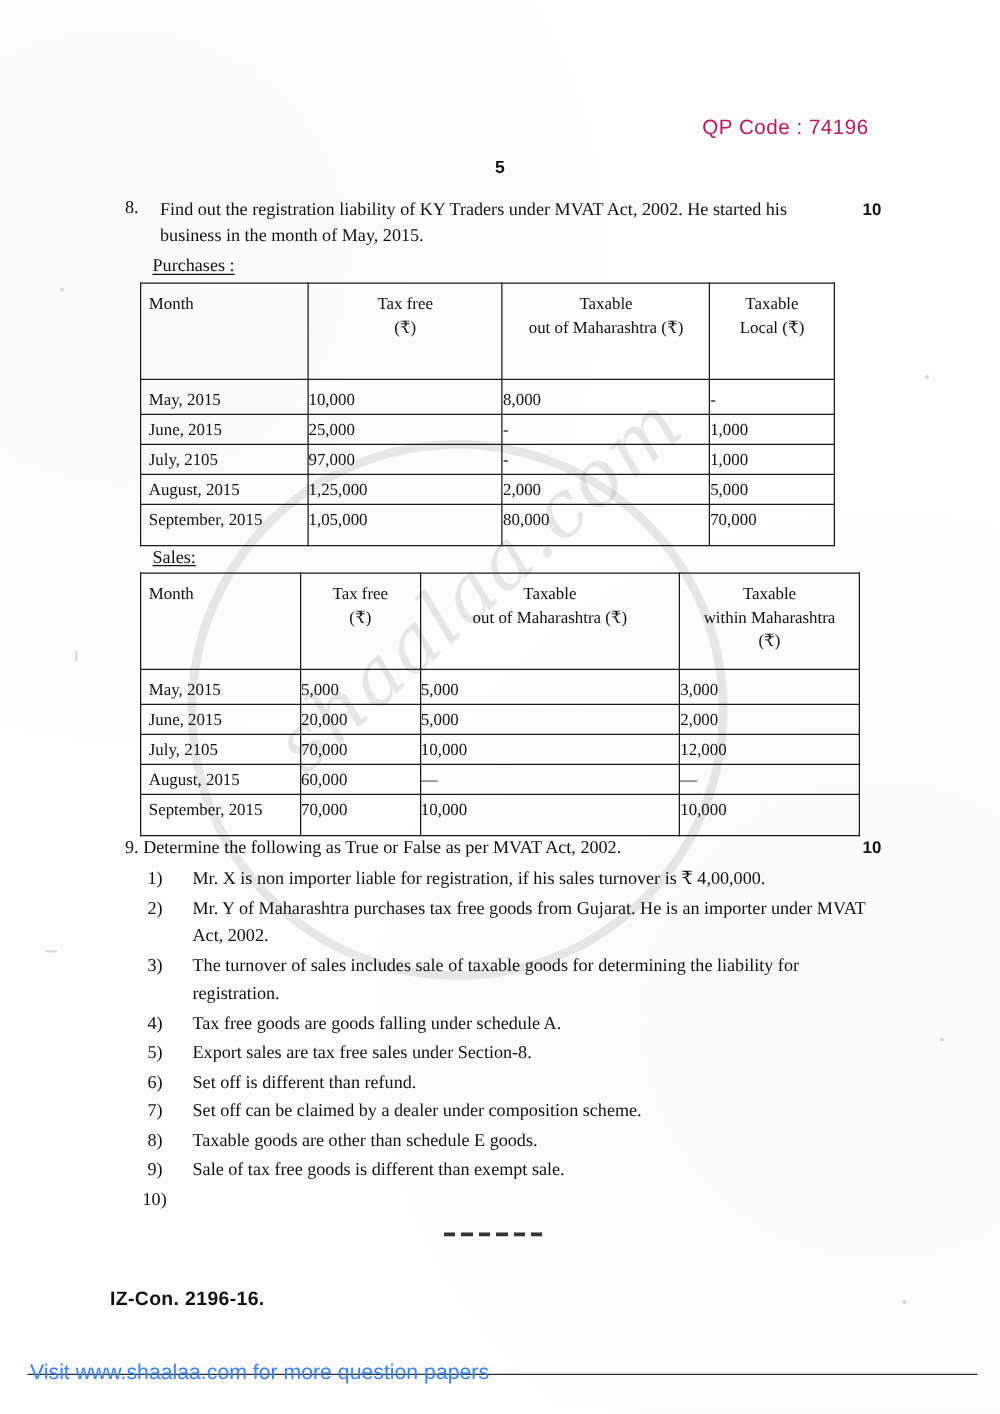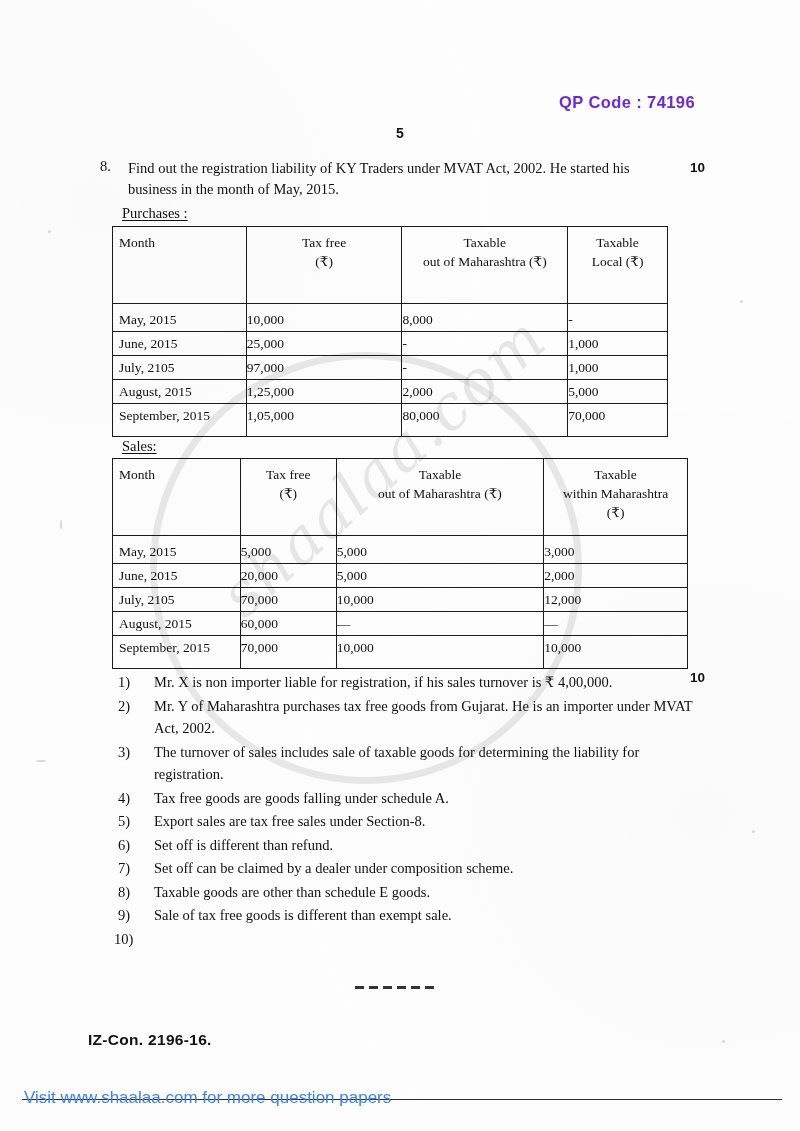--- a/index.html
+++ b/index.html
@@ -61,24 +61,24 @@
     pointer-events: none;
     user-select: none;
   }
 
   
   .qp-code {
     position: absolute;
     right: 105px;
     top: 93px;
     font-family: "Liberation Sans", sans-serif;
-    font-weight: bold;
+    font-weight: normal;
     font-size: 16.5px;
     letter-spacing: .4px;
-    color: #6d28d9;
+    color: #be185d;
   }
   .page-number {
     position: absolute;
     left: 0;
     right: 0;
     top: 125px;
     text-align: center;
     font-family: "Liberation Sans", sans-serif;
     font-weight: bold;
     font-size: 14px;
@@ -368,20 +368,24 @@
       <tr>
         <td class="cell-month">September, 2015</td>
         <td>70,000</td>
         <td>10,000</td>
         <td>10,000</td>
       </tr>
     </tbody>
   </table>
 
   <div class="q-block" id="q9">
+    <div class="q9-head">
+      <span>9.</span>
+      <span>Determine the following as True or False as per MVAT Act, 2002.</span>
+    </div>
     <ol class="q9-list">
       <li>
         <span class="li-marker">1)</span>
         <span>Mr. X is non importer liable for registration, if his sales turnover is ₹ 4,00,000.</span>
       </li>
       <li>
         <span class="li-marker">2)</span>
         <span>Mr. Y of Maharashtra purchases tax free goods from Gujarat. He is an importer under MVAT Act, 2002.</span>
       </li>
       <li>

